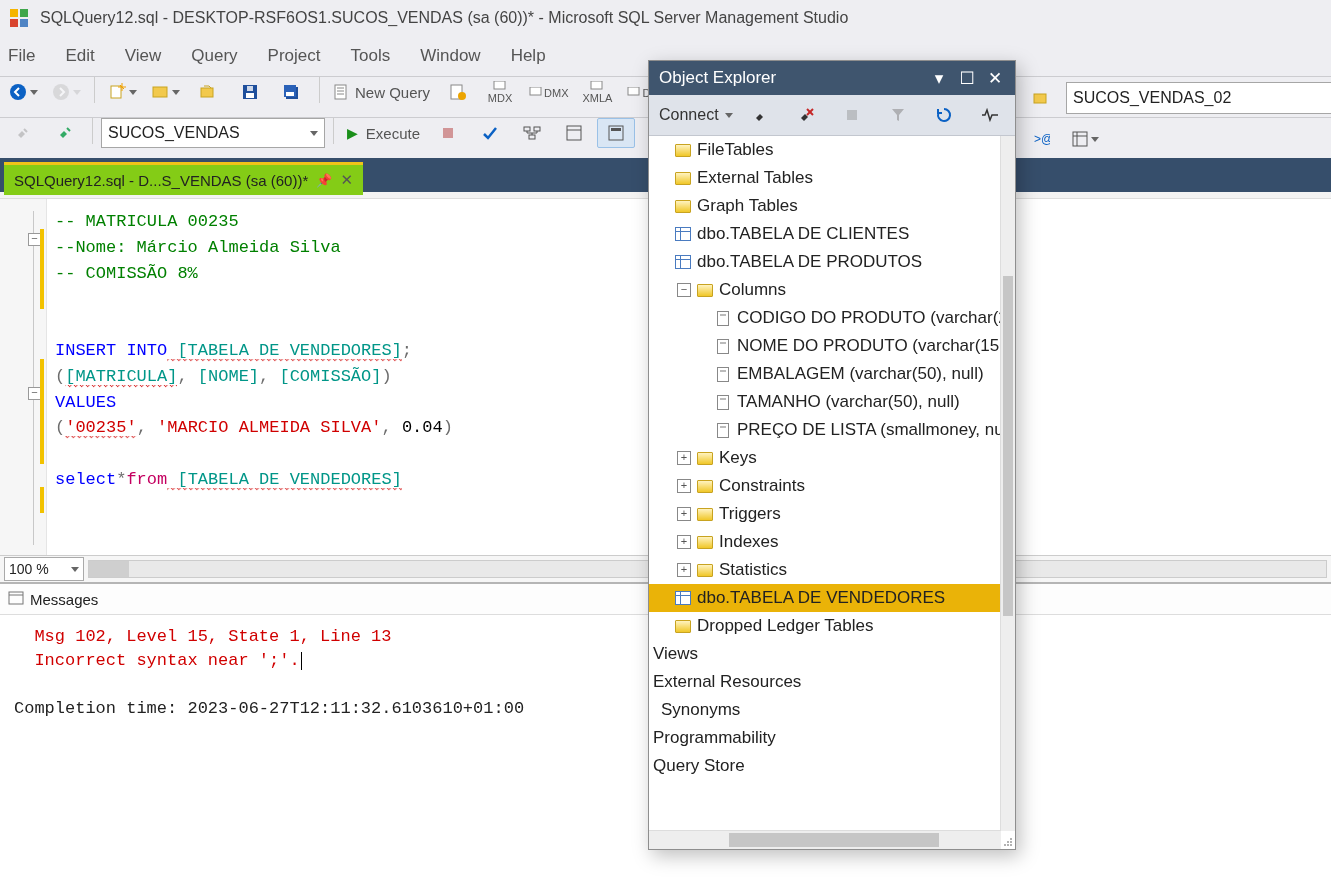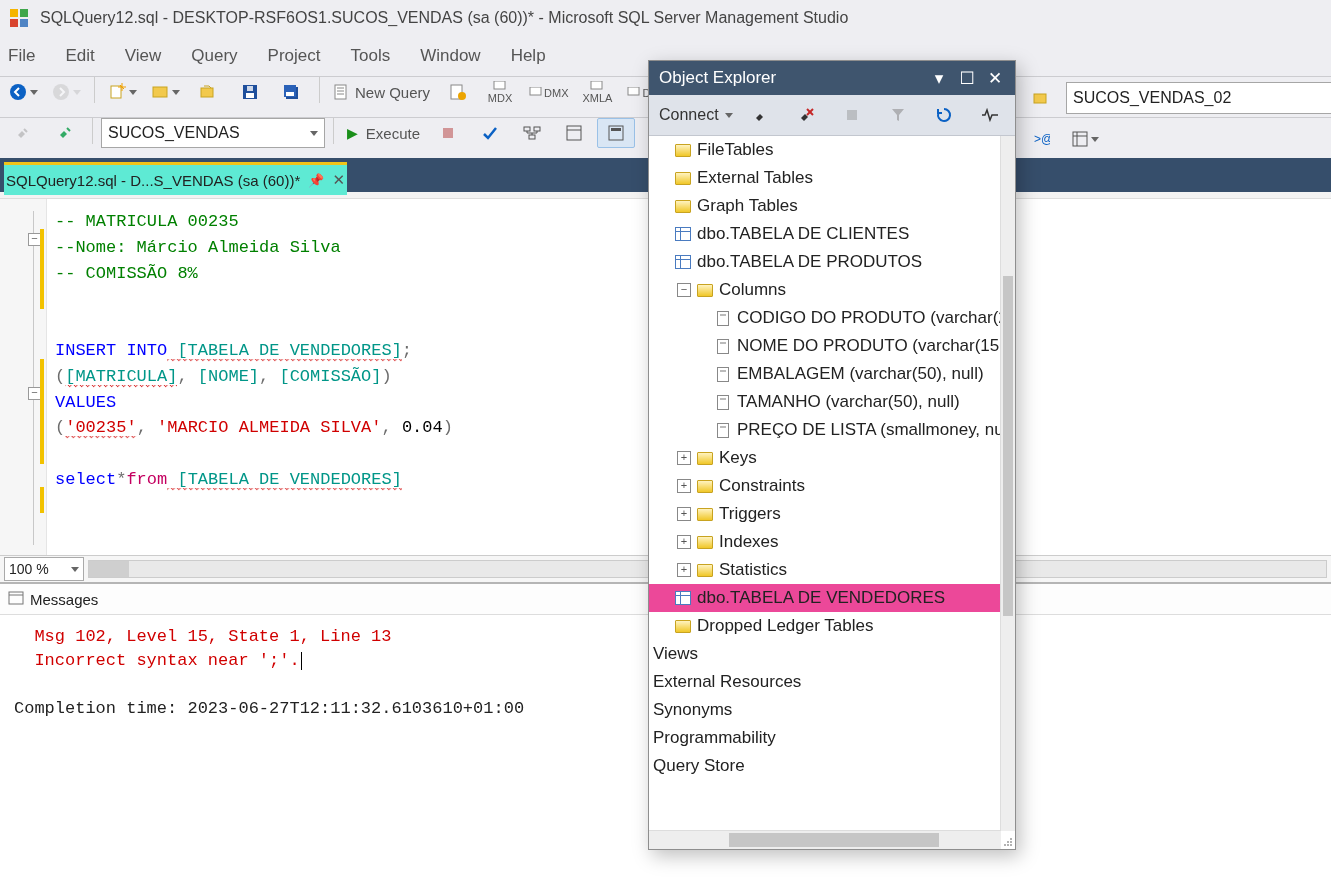--- a/index.html
+++ b/index.html
@@ -129,22 +129,22 @@
     height: 30px;
     margin-top: -30px; 
   }
   .doc-tab {
     position: absolute;
     top: 0;
     left: 4px;
     height: 30px;
     display: flex;
     align-items: center;
-    padding: 0 2px;
-    background: #5eead4;
+    padding: 0 10px;
+    background: #84cc16;
     border-top: 3px solid #f0c419;
     font-size: 15px;
     color: #222;
     gap: 8px;
   }
   .doc-tab .pin {
     font-size: 13px;
     color: #555;
   }
   .doc-tab .close {
@@ -353,21 +353,21 @@
     display: flex;
     align-items: center;
     height: 28px;
     padding: 0 4px 0 8px;
     gap: 6px;
     white-space: nowrap;
   }
   .oe-row.depth0 { padding-left: 8px; }
   .oe-row.depth1 { padding-left: 28px; }
   .oe-row.depth2 { padding-left: 48px; }
-  .oe-row.selected { background: #ec4899; }
+  .oe-row.selected { background: #eab308; }
   .oe-expander {
     width: 12px; height: 12px;
     border: 1px solid #888;
     font-size: 11px; line-height: 10px;
     text-align: center;
     background: #fff;
     color: #555;
     flex: 0 0 auto;
   }
   .oe-expander.blank { border:none; background:none; }
@@ -885,21 +885,21 @@
             <span class="ico-folder"></span>
           </span>
       <span>Dropped Ledger Tables</span>
     </div>
     <div class="oe-row" style="padding-left:4px">
       <span>Views</span>
     </div>
     <div class="oe-row" style="padding-left:4px">
       <span>External Resources</span>
     </div>
-    <div class="oe-row" style="padding-left:4px">
+    <div class="oe-row" style="padding-left:12px">
       <span>Synonyms</span>
     </div>
     <div class="oe-row" style="padding-left:4px">
       <span>Programmability</span>
     </div>
     <div class="oe-row" style="padding-left:4px">
       <span>Query Store</span>
     </div>
     </div>
     <div class="oe-vscroll">

